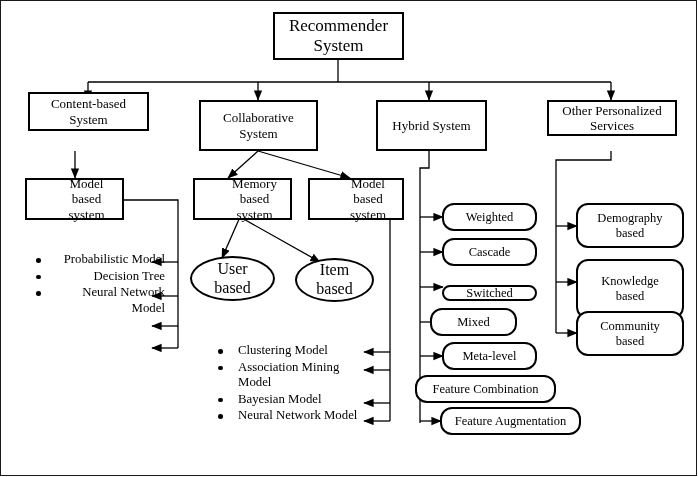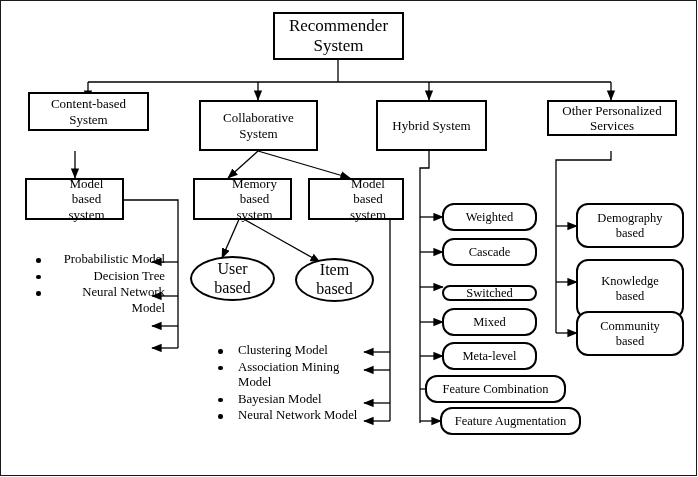--- a/index.html
+++ b/index.html
@@ -136,27 +136,27 @@
 
   <div class="node rnd leafbox" style="left:442px;top:203px;width:95px;height:28px;">
     <span>Weighted</span>
   </div>
   <div class="node rnd leafbox" style="left:442px;top:238px;width:95px;height:28px;">
     <span>Cascade</span>
   </div>
   <div class="node rnd leafbox" style="left:442px;top:273px;width:95px;height:16px;margin-top:12px;">
     <span>Switched</span>
   </div>
-  <div class="node rnd leafbox" style="left:442px;top:308px;width:95px;height:28px;">
+  <div class="node rnd leafbox" style="left:430px;top:308px;width:87px;height:28px;">
     <span>Mixed</span>
   </div>
   <div class="node rnd leafbox" style="left:442px;top:342px;width:95px;height:28px;">
     <span>Meta-level</span>
   </div>
-  <div class="node rnd leafbox" style="left:425px;top:375px;width:141px;height:28px;">
+  <div class="node rnd leafbox" style="left:415px;top:375px;width:141px;height:28px;">
     <span>Feature Combination</span>
   </div>
   <div class="node rnd leafbox" style="left:440px;top:407px;width:141px;height:28px;">
     <span>Feature Augmentation</span>
   </div>
 
   <div class="node rnd leafbox" style="left:576px;top:203px;width:108px;height:45px;">
     <span>Demography<br>based</span>
   </div>
   <div class="node rnd leafbox" style="left:576px;top:259px;width:108px;height:60px;">

